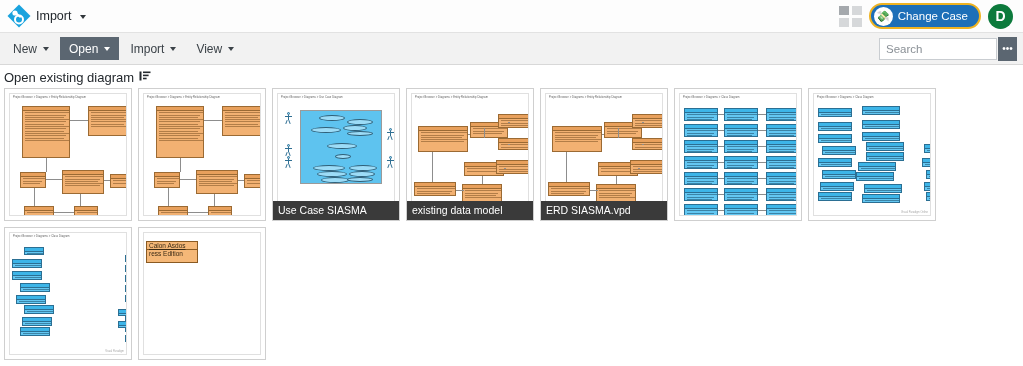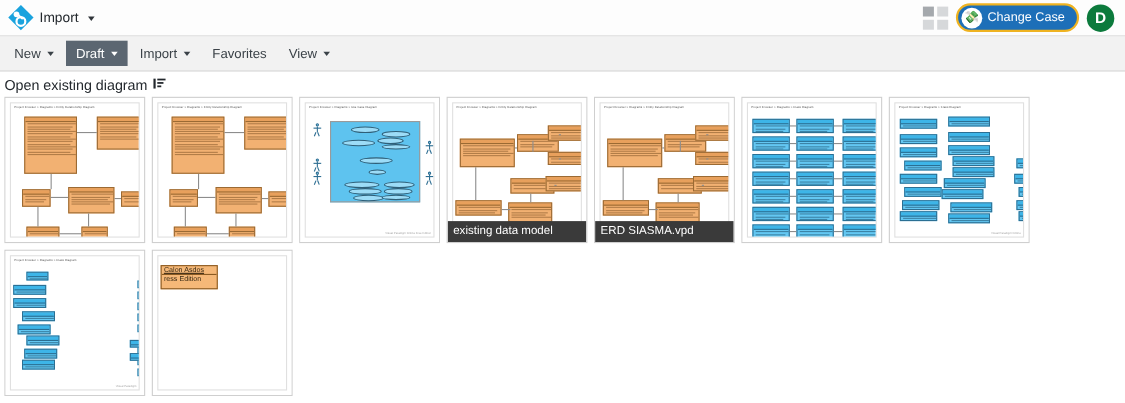--- a/index.html
+++ b/index.html
@@ -231,36 +231,39 @@
   </div>
 </div>
 
 <div id="toolbar">
   <div id="menu-items" style="display: flex; align-items: center;">
       <div class="menu-item">
         <span>New</span>
         <span class="caret"></span>
       </div>
       <div class="menu-item active">
-        <span>Draft</span>
+        <span>Open</span>
         <span class="caret"></span>
       </div>
       <div class="menu-item">
         <span>Import</span>
         <span class="caret"></span>
       </div>
       <div class="menu-item">
-        <span>Favorites</span>
-      </div>
-      <div class="menu-item">
         <span>View</span>
         <span class="caret"></span>
       </div>
     </div>
 
+  <div id="search-wrap">
+    <input id="search-input" type="text" placeholder="Search" style="">
+    <div id="search-more">
+      <span>•••</span>
+    </div>
+  </div>
 </div>
 
 <div id="section-head">
   <span>Open existing diagram</span>
   <span id="sort-icon">
     <svg width="12" height="12" viewBox="0 0 12 12">
       <rect x="0.5" y="1.5" width="2" height="9" fill="#23282d"></rect>
       <rect x="4" y="1.5" width="7.5" height="1.6" fill="#23282d"></rect>
       <rect x="4" y="4.6" width="5.6" height="1.6" fill="#23282d"></rect>
       <rect x="4" y="7.7" width="3.6" height="1.6" fill="#23282d"></rect>
@@ -463,20 +466,21 @@
               <div class="hdd"></div>
               <div class="bdy"></div>
               <div class="arm"></div>
               <div class="lg1"></div>
               <div class="lg2"></div>
             </div>
           </div>
           <div class="wm">Visual Paradigm Online Free Edition</div>
         </div>
       </div>
+      <div class="caption">Use Case SIASMA</div>
     </div>
     <div class="card">
       <div class="thumb">
         <div class="page">
           <div class="crumb">Project Browser &gt; Diagrams &gt; Entity Relationship Diagram</div>
           <div style="position: absolute; inset: 6px 0px 0px;">
             <div class="ent" style="left: 6px; top: 26px; width: 50px; height: 26px;">
               <div class="hd"></div>
               <div class="ln" style="width: 46px;"></div>
               <div class="ln" style="width: 43.5px;"></div>

